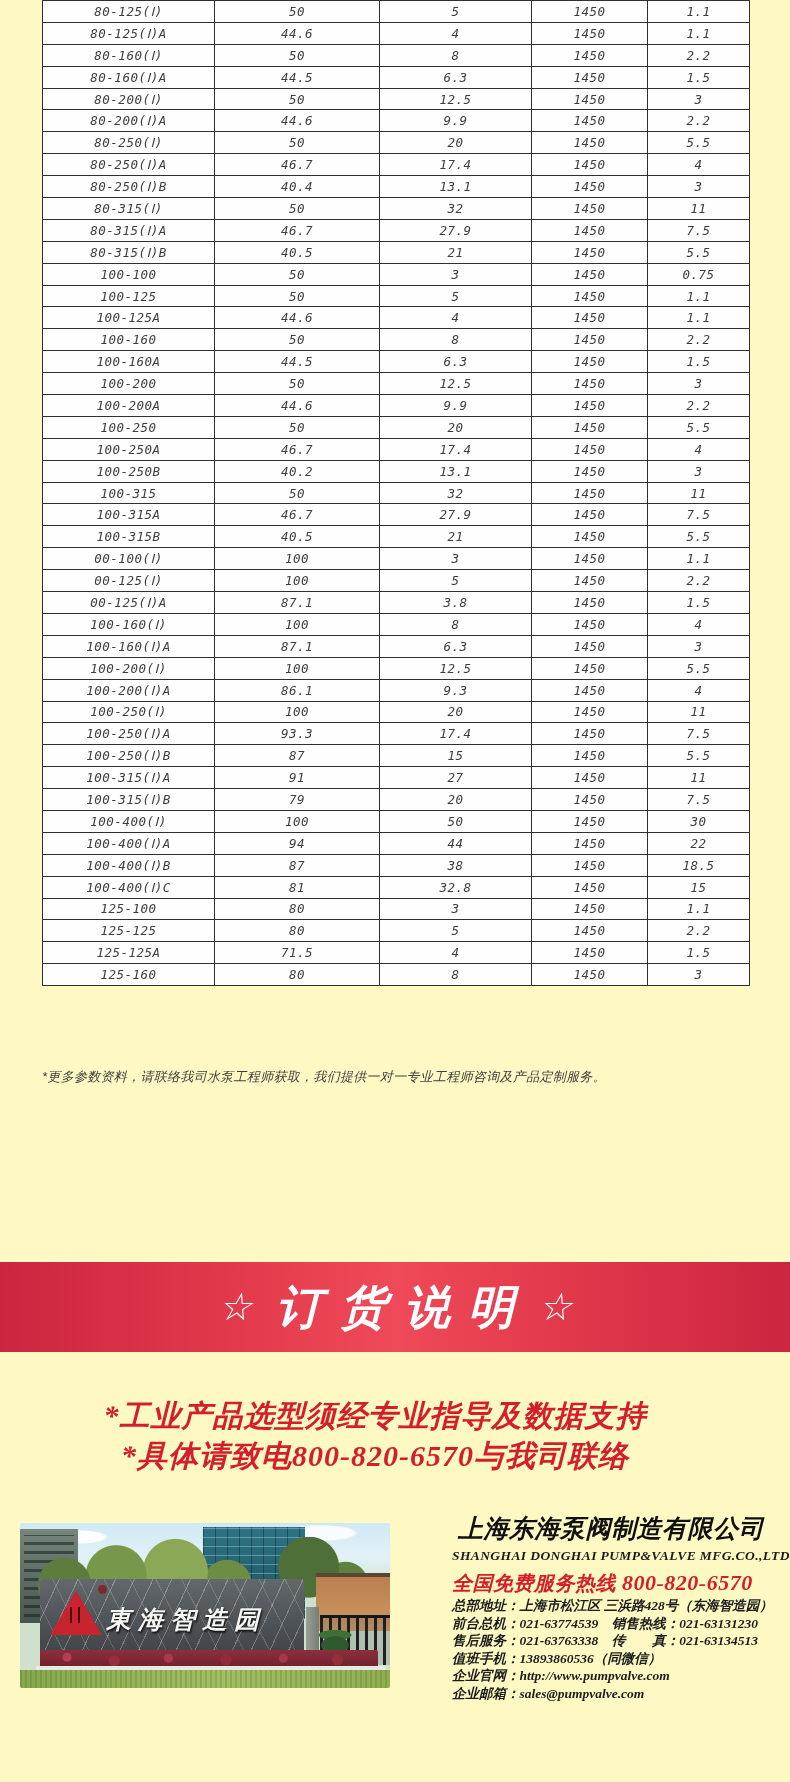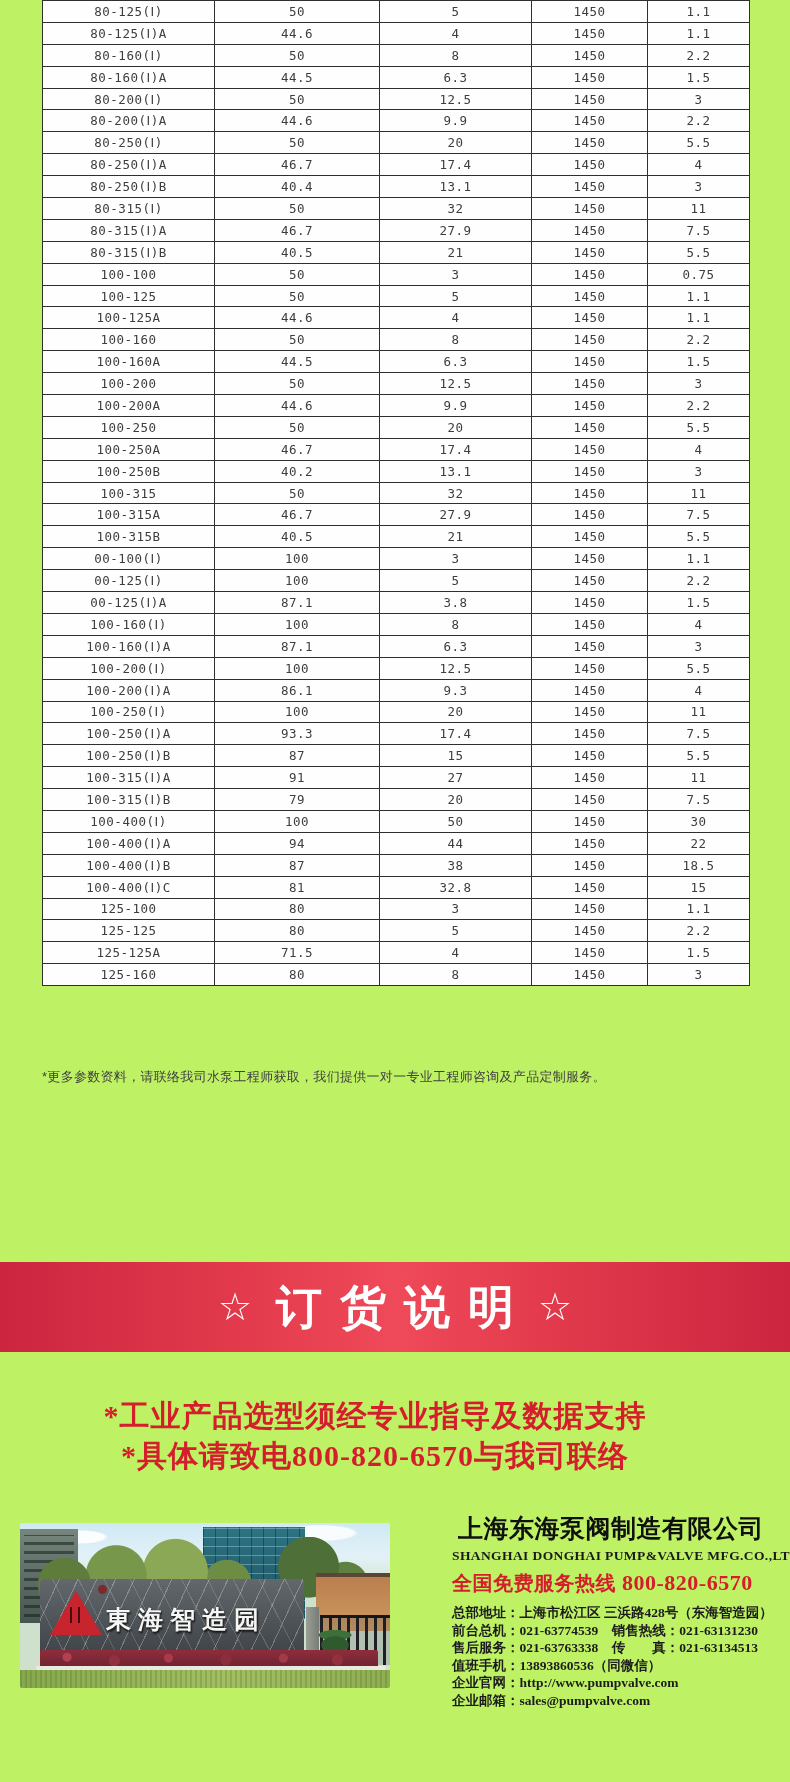--- a/index.html
+++ b/index.html
@@ -1,20 +1,21 @@
 <!DOCTYPE html>
 <html><head>
 <meta charset="utf-8">
 <style>
   * { margin:0; padding:0; box-sizing:border-box; }
   html,body { background:#ffffff; }
   .page {
     position:relative; width:790px; height:1782px; margin:0 auto;
-    background:#bef264; overflow:hidden;
+    background:#fef9c3; overflow:hidden;
     font-family:"Liberation Sans", sans-serif;
+    font-style:italic;
   }
 
   
   table.spec {
     position:absolute; left:42px; top:0;
     width:707px; border-collapse:collapse; table-layout:fixed;
   }
   table.spec td {
     border:1px solid #2f2f2f; height:21.9px;
     text-align:center; vertical-align:middle;
@@ -144,21 +145,21 @@
   }
   .company .name-en {
     margin-top:3px; font-family:"Liberation Serif", serif; font-weight:700;
     font-size:13.5px; color:#1a1a1a; letter-spacing:0.4px; white-space:nowrap;
   }
   .company .hotline {
     margin-top:6px; color:#d41e2c; font-weight:800; white-space:nowrap;
     font-size:20px; letter-spacing:0.5px;
   }
   .company .hotline .hotline-number { font-family:"Liberation Serif", serif; font-size:22px; padding-left:6px;margin-top:16px; }
-  .contact-lines { margin-top:7px; }
+  .contact-lines { }
   .contact-line {
     font-family:"Liberation Serif", serif; font-weight:700;
     font-size:13.5px; color:#1c1c1c; line-height:17.5px; white-space:nowrap;
   }
 </style>
 </head>
 <body>
 
 <div class="page">
 

